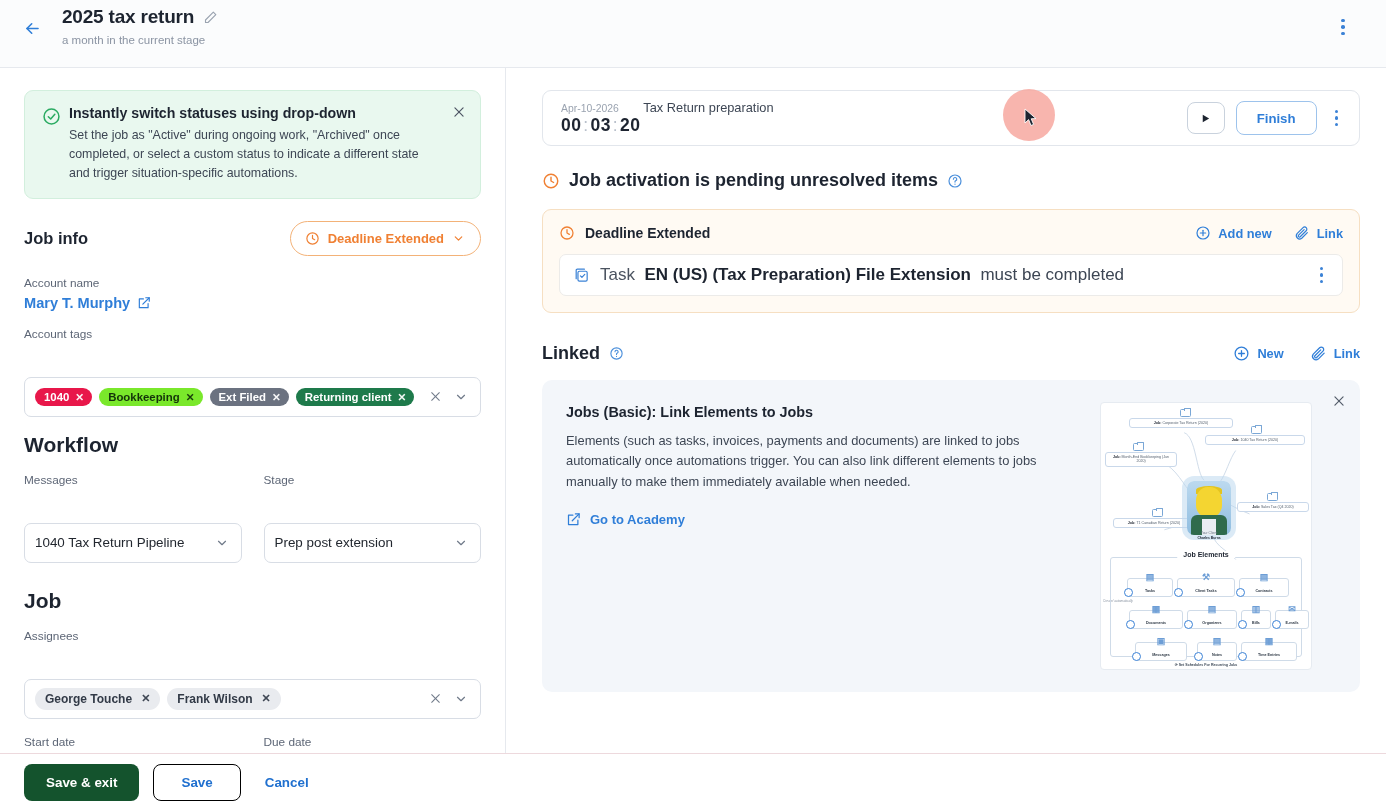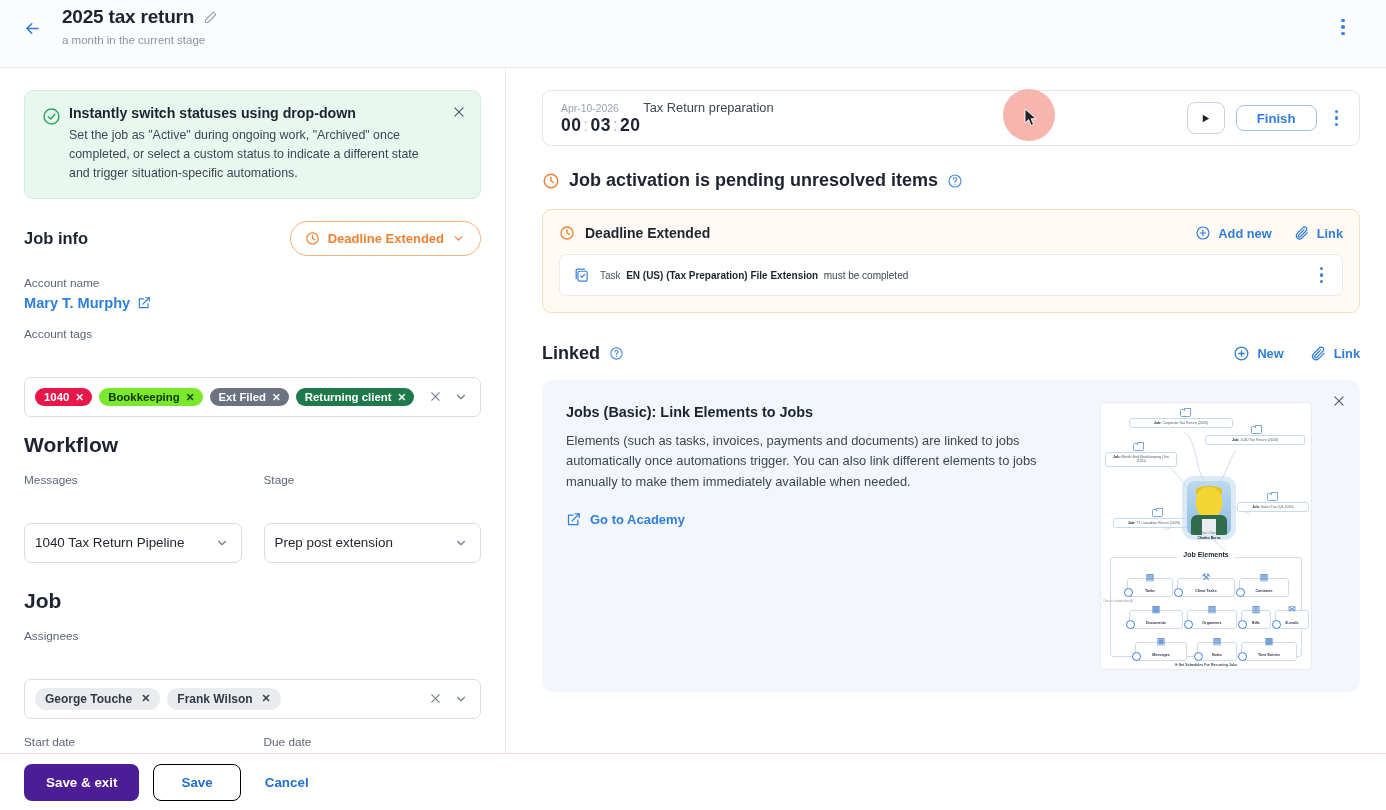--- a/index.html
+++ b/index.html
@@ -114,21 +114,21 @@
   .timer-date { font-size: 10.4px; color: #9aa3b0; margin-bottom: 1px; }
   .timer-value { font-size: 17.5px; font-weight: 700; color: #1d2430; letter-spacing: .4px; }
   .timer-value .colon { color: #b9c0cb; font-weight: 400; margin: 0 2px; }
   .timer-label { font-size: 12.8px; color: #3d4654; }
   .timer-actions { margin-left: auto; display: flex; align-items: center; gap: 11px; }
   .icon-btn-sq {
     width: 38px; height: 32px; border: 1px solid #c9d2dd; border-radius: 8px;
     display: flex; align-items: center; justify-content: center; cursor: pointer; background: #fff;
   }
   .finish-btn {
-    height: 26px; border: 1px solid #9dc3ec; border-radius: 8px; background: #fff;
+    height: 34px; border: 1px solid #9dc3ec; border-radius: 8px; background: #fff;
     padding: 0 20px; display: flex; align-items: center;
     font-size: 13.2px; font-weight: 700; color: #2f7ed8; cursor: pointer;
   }
   .dots-v { display: flex; flex-direction: column; gap: 3px; padding: 6px 7px; cursor: pointer; }
   .dots-v i { width: 3.5px; height: 3.5px; border-radius: 50%; background: #3b82d6; }
   .cursor-halo {
     position: absolute; left: 460px; top: -2px; width: 52px; height: 52px;
     border-radius: 50%; background: #f7a8a0; opacity: .85; pointer-events: none;
   }
   .cursor-arrow { position: absolute; left: 481px; top: 17px; pointer-events: none; }
@@ -143,21 +143,21 @@
   }
   .alert-top { display: flex; align-items: center; margin-bottom: 13px; }
   .alert-title { font-size: 14px; font-weight: 700; color: #1d2430; margin-left: 10px; }
   .alert-acts { margin-left: auto; display: flex; align-items: center; gap: 22px; }
   .act-link { display: flex; align-items: center; gap: 7px; font-size: 12.8px; font-weight: 700; color: #2f7ed8; cursor: pointer; }
 
   .task-row {
     background: #fff; border: 1px solid #ecebe9; border-radius: 7px;
     height: 42px; display: flex; align-items: center; padding: 0 12px 0 13px; gap: 10px;
   }
-  .task-text { font-size: 10px; color: #3d4654; }
+  .task-text { font-size: 17px; color: #3d4654; }
   .task-text b { color: #1d2430; font-weight: 700; }
   .task-text .lead { color: #4b5360; }
   .task-row .dots-v { margin-left: auto; }
 
   .linked-head { display: flex; align-items: center; margin: 30px 0 16px 0; }
   .linked-head .t { font-size: 18px; font-weight: 700; color: #1d2430; margin-right: 9px; }
   .linked-acts { margin-left: auto; display: flex; align-items: center; gap: 26px; }
 
   .linked-card {
     position: relative; background: #f3f6fa; border-radius: 10px;
@@ -228,21 +228,21 @@
   }
   .dg-note { position: absolute; left: 2px; top: 196px; font-size: 3.2px; color: #8a94a2; font-style: italic; line-height: 1.4; }
   .dg-svg { position: absolute; inset: 0; }
 
   
   .footer {
     flex: 0 0 57px; height: 57px; border-top: 1px solid #edd9dd;
     background: #fff; display: flex; align-items: center; padding: 0 24px; gap: 14px;
   }
   .btn-primary {
-    background: #4c1d95; color: #fff; border: none; border-radius: 8px;
+    background: #14532d; color: #fff; border: none; border-radius: 8px;
     height: 37px; padding: 0 22px; font-size: 13.4px; font-weight: 700; cursor: pointer;
     font-family: inherit;
   }
   .btn-secondary {
     background: #fff; color: #2070cf; border: 1px solid #000000; border-radius: 8px;
     height: 37px; padding: 0 27px; font-size: 13.4px; font-weight: 700; cursor: pointer;
     font-family: inherit;
   }
   .btn-text {
     background: none; border: none; color: #2070cf; font-size: 13.4px; font-weight: 700;

